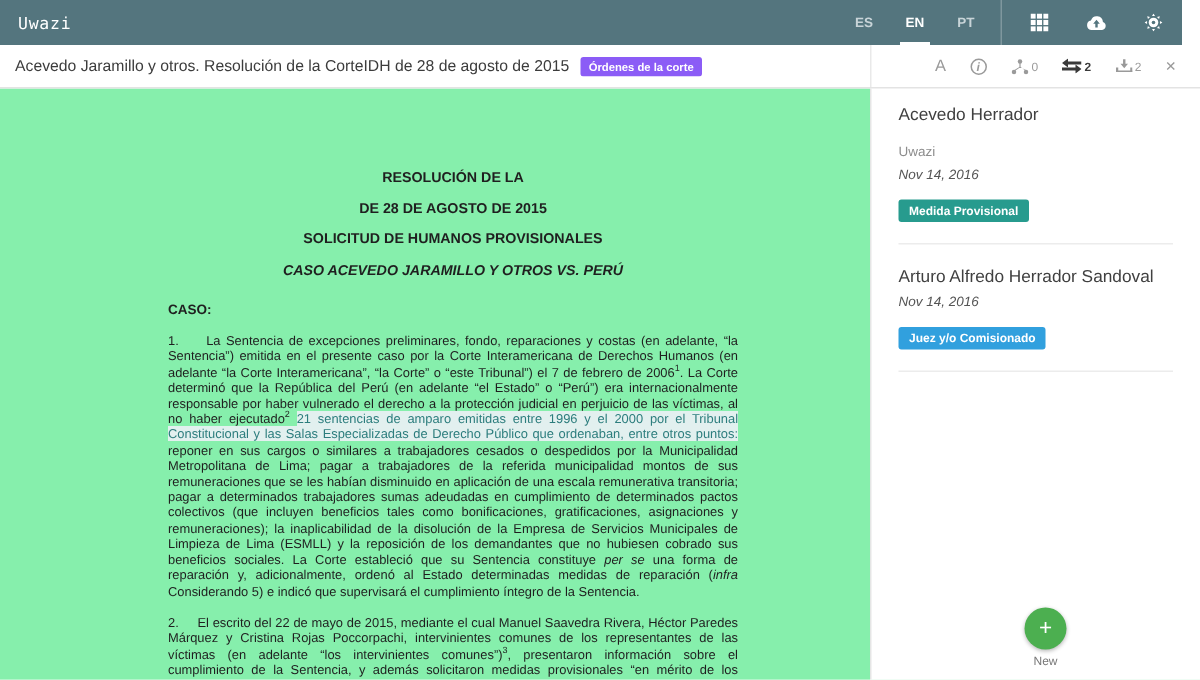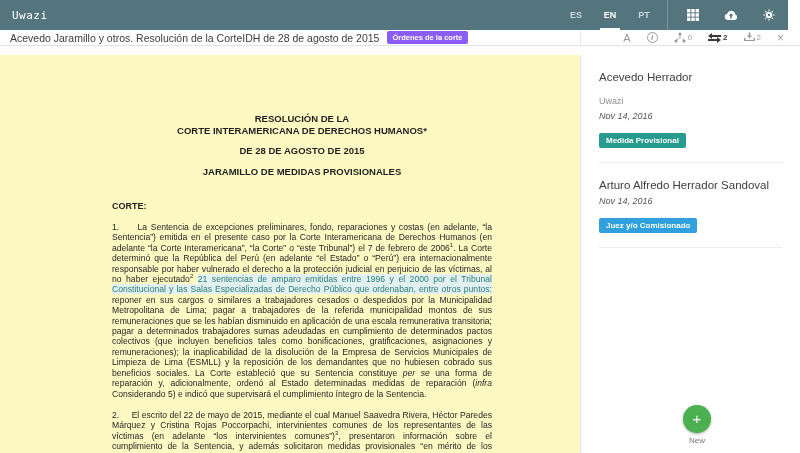--- a/index.html
+++ b/index.html
@@ -16,41 +16,41 @@
               color:#c8d4d8; font-size:9px; font-weight:bold; position:relative; cursor:pointer; }
   .lang-btn.active { color:#fff; }
   .lang-btn.active::after { content:""; position:absolute; left:7px; right:7px; bottom:0;
               height:2px; background:#fff; }
   .topbar-divider { width:1px; background:rgba(255,255,255,.25); margin:0 6px; }
   .top-icon-btn { width:38px; display:flex; align-items:center; justify-content:center;
               color:#fff; cursor:pointer; }
   .top-icon-btn svg { display:block; }
 
   
-  .docbar { position:absolute; left:0; top:30px; width:800px; height:16px; background:#fff;
+  .docbar { position:absolute; left:0; top:30px; width:800px; height:29px; background:#fff;
             border-bottom:1px solid #e3e3e3; display:flex; align-items:center; z-index:25; }
   .docbar-left { flex:0 0 580px; display:flex; align-items:center; padding-left:10px; overflow:hidden; }
   .doc-title { font-size:10.5px; color:#3c3c3c; white-space:nowrap; }
   .doc-tag { margin-left:8px; color:#fff; font-size:7.5px; font-weight:bold;
              padding:2px 5px 2px; border-radius:2px; white-space:nowrap; }
   .docbar-right { flex:1; height:100%; border-left:1px solid #e9e9e9; display:flex;
                   align-items:center; justify-content:flex-end; padding-right:10px; gap:4px; }
   .tool-btn { display:flex; align-items:center; gap:2px; color:#9a9a9a; padding:3px 6px;
               cursor:pointer; font-size:10px; }
   .tool-btn svg { display:block; }
   .tool-btn .count { font-size:8px; color:#9a9a9a; }
   .tool-btn.active, .tool-btn.active .count { color:#3a3a3a; font-weight:bold; }
   .info-circle { width:11px; height:11px; border:1px solid currentColor; border-radius:50%;
                  font-size:8px; line-height:9px; text-align:center; font-weight:bold; font-style:italic; }
   .letter-a { font-size:11px; }
   .close-x { font-size:12px; }
 
   
   .main { position:absolute; left:0; top:55px; width:800px; height:398px; display:flex; }
-  .viewer { flex:0 0 580px; background:#fef9c3; overflow:hidden; position:relative; }
+  .viewer { flex:0 0 580px; background:#86efac; overflow:hidden; position:relative; }
   .page { width:380px; margin:58px 0 0 112px; color:#1f1f1f; }
 
   .doc-head { text-align:center; font-weight:bold; font-size:9.5px; line-height:11.5px; }
   .doc-head .gap { height:9px; }
   .bi { font-style:italic; }
   .visto { font-weight:bold; font-size:9px; margin-top:15px; }
   .para { margin-top:11px; font-size:8.6px; line-height:10.4px; text-align:justify; }
   .seg-sup { font-size:6px; vertical-align:super; line-height:0; }
   .seg-i { font-style:italic; }
   .seg-hl { color:#2c7d7d; background:#e2f0ef;margin-top:48px; }
@@ -153,28 +153,28 @@
     </div>
   </div>
 </div>
 
 <div class="main">
 
   <div class="viewer">
     <div class="page">
       <div class="doc-head">
         <div>RESOLUCIÓN DE LA</div>
-        <div>CORTE INTERAMERICANA DE DERECHOS HUMANOS*</div>
         <div class="gap"></div>
         <div>DE 28 DE AGOSTO DE 2015</div>
         <div class="gap"></div>
-        <div>JARAMILLO DE MEDIDAS PROVISIONALES</div>
+        <div>SOLICITUD DE HUMANOS PROVISIONALES</div>
         <div class="gap"></div>
+        <div class="bi">CASO ACEVEDO JARAMILLO Y OTROS VS. PERÚ</div>
       </div>
-      <div class="visto">CORTE:</div>
+      <div class="visto">CASO:</div>
       <div class="para"><span>1.&nbsp;&nbsp;&nbsp;&nbsp;&nbsp;La Sentencia de excepciones preliminares, fondo, reparaciones y costas (en adelante, “la Sentencia”) emitida en el presente caso por la Corte Interamericana de Derechos Humanos (en adelante “la Corte Interamericana”, “la Corte” o “este Tribunal”) el 7 de febrero de 2006</span><span class="seg-sup">1</span><span>. La Corte determinó que la República del Perú (en adelante “el Estado” o “Perú”) era internacionalmente responsable por haber vulnerado el derecho a la protección judicial en perjuicio de las víctimas, al no haber ejecutado</span><span class="seg-sup">2</span><span> </span><span class="seg-hl">21 sentencias de amparo emitidas entre 1996 y el 2000 por el Tribunal Constitucional y las Salas Especializadas de Derecho Público que ordenaban, entre otros puntos:</span><span> reponer en sus cargos o similares a trabajadores cesados o despedidos por la Municipalidad Metropolitana de Lima; pagar a trabajadores de la referida municipalidad montos de sus remuneraciones que se les habían disminuido en aplicación de una escala remunerativa transitoria; pagar a determinados trabajadores sumas adeudadas en cumplimiento de determinados pactos colectivos (que incluyen beneficios tales como bonificaciones, gratificaciones, asignaciones y remuneraciones); la inaplicabilidad de la disolución de la Empresa de Servicios Municipales de Limpieza de Lima (ESMLL) y la reposición de los demandantes que no hubiesen cobrado sus beneficios sociales. La Corte estableció que su Sentencia constituye </span><span class="seg-i">per se</span><span> una forma de reparación y, adicionalmente, ordenó al Estado determinadas medidas de reparación (</span><span class="seg-i">infra</span><span> Considerando 5) e indicó que supervisará el cumplimiento íntegro de la Sentencia.</span></div>
       <div class="para"><span>2.&nbsp;&nbsp;&nbsp;&nbsp;&nbsp;El escrito del 22 de mayo de 2015, mediante el cual Manuel Saavedra Rivera, Héctor Paredes Márquez y Cristina Rojas Poccorpachi, intervinientes comunes de los representantes de las víctimas (en adelante “los intervinientes comunes”)</span><span class="seg-sup">3</span><span>, presentaron información sobre el cumplimiento de la Sentencia, y además solicitaron medidas provisionales “en mérito de los [a]rtículos 63.2 de la Convención Americana sobre Derechos Humanos y 27 del Reglamento de la Corte Interamericana”.</span></div>
     </div>
   </div>
 
   <div class="sidebar">
     <div class="card">
       <div class="card-title">Acevedo Herrador</div>
       <div class="card-label">Uwazi</div>
       <div class="card-date">Nov 14, 2016</div>

